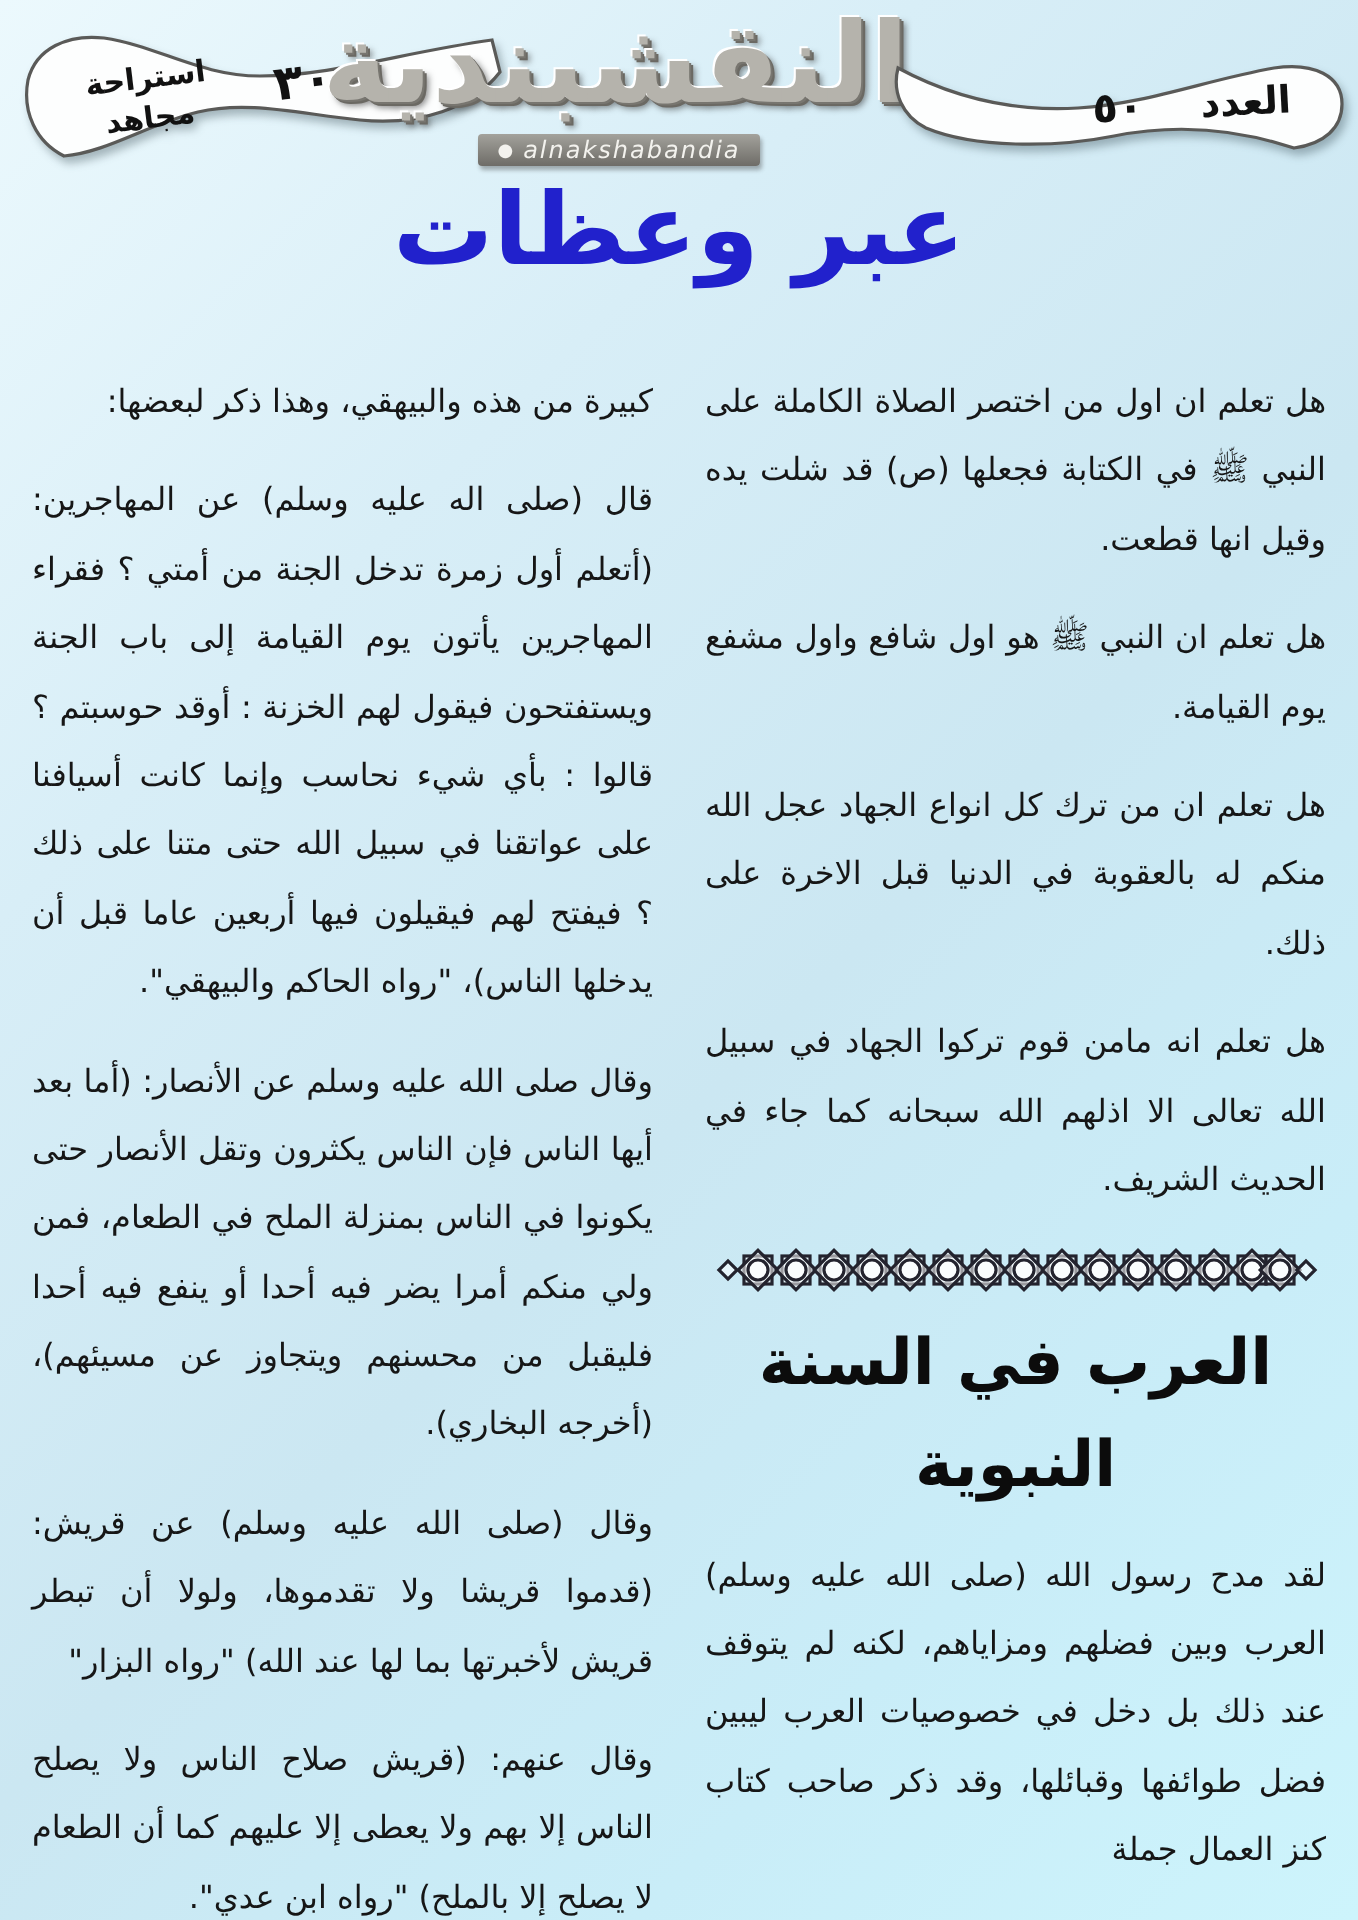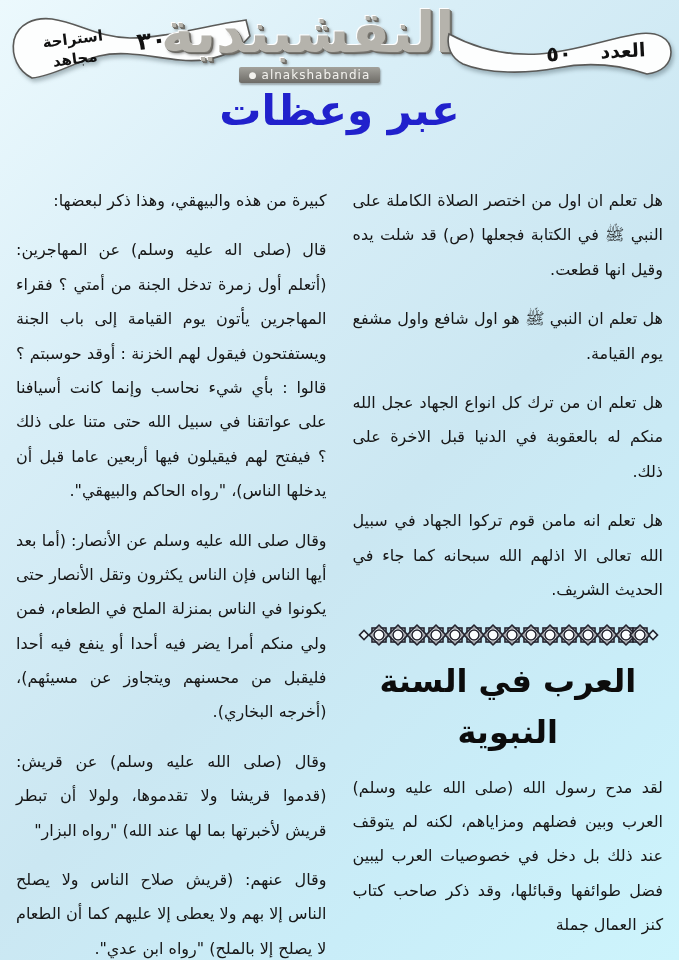--- a/index.html
+++ b/index.html
@@ -20,27 +20,27 @@
 
   .logo{position:absolute;top:2px;left:50%;transform:translateX(-50%);text-align:center;width:230px;}
   .logo-arabic{
     font-size:56px;font-weight:bold;line-height:1.1;color:#b5b3ac;letter-spacing:-2px;
     text-shadow:-1px -1px 0 #ffffff,1px 1px 0 #787670,2px 2px 0 #6b6963,3px 3px 3px rgba(50,50,50,.55);
   }
   .logo-latin{
     display:inline-block;margin-top:-12px;margin-right:60px;
     background:linear-gradient(#a3a29c,#6e6c67);
     color:#f3f2ee;font-size:12px;letter-spacing:1px;padding:1px 10px;border-radius:2px;
-    box-shadow:1px 2px 2px rgba(60,60,60,.4);direction:ltr;
+    box-shadow:1px 2px 2px rgba(60,60,60,.4);direction:ltr;font-style:italic;
   }
   .logo-latin .dot{font-size:9px;vertical-align:1px;margin-right:4px;}
 
   .page-title{
     position:absolute;top:86px;left:0;width:100%;text-align:center;
-    font-size:42px;font-weight:bold;color:#2121cc;letter-spacing:1px;
+    font-size:50px;font-weight:bold;color:#2121cc;letter-spacing:1px;
   }
 
   
   .columns{
     position:absolute;top:184px;right:16px;left:16px;bottom:16px;
     display:flex;gap:26px;direction:rtl;
   }
   .col{flex:1;min-width:0;font-size:16px;line-height:2.15;color:#161616;text-align:justify;}
   .col p{margin:0 0 15px 0;}
 

